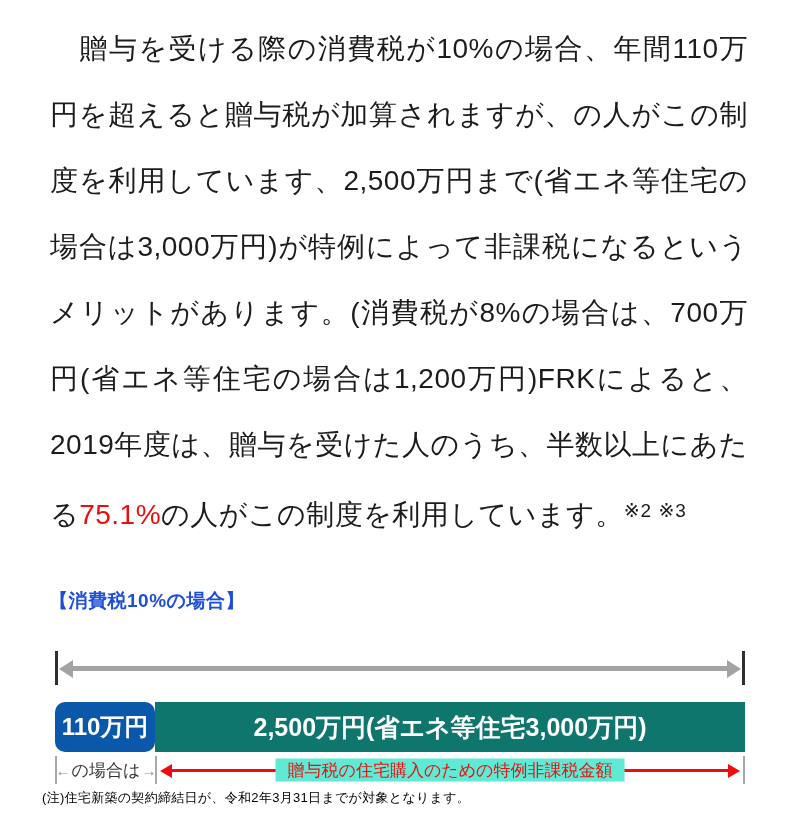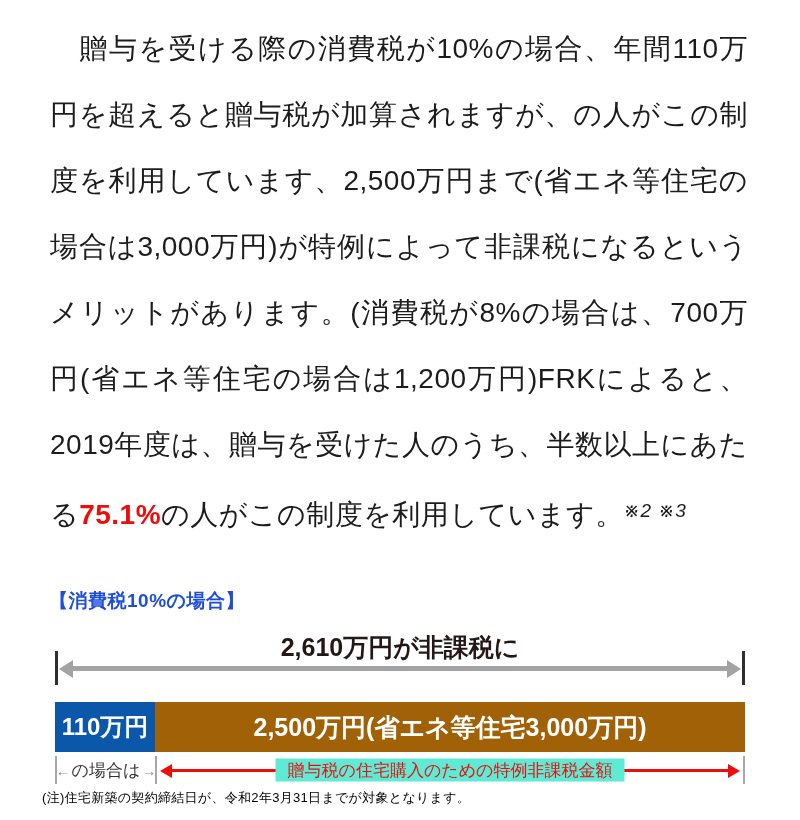--- a/index.html
+++ b/index.html
@@ -11,22 +11,22 @@
     font-family:"Liberation Sans","DejaVu Sans",sans-serif;
   }
 
   
   .paragraph {
     position:absolute; left:50px; top:16px; width:698px;
     font-size:28px; line-height:66px; color:#1c1c1c;
     text-align:justify; text-justify:inter-ideograph;
     letter-spacing:0.5px;
   }
-  .hl { color:#ee0d0d; font-weight:bold; }
-  .refs { font-size:19px; vertical-align:7px; letter-spacing:1px;font-style:italic; }
+  .hl { color:#ee0d0d; font-weight:normal; }
+  .refs { font-size:19px; vertical-align:7px; letter-spacing:1px; }
 
   
   .fig-title {
     position:absolute; left:49px; top:588px;
     font-size:19px; font-weight:bold; color:#1d4ed8;
     letter-spacing:0.5px;
   }
 
   
   .top-arrow { position:absolute; left:55px; top:630px; width:690px; height:62px; }
@@ -40,24 +40,24 @@
   .t-label {
     position:absolute; left:50%; top:3px; transform:translateX(-50%);
     background:#fff; padding:0 12px; text-align:center; white-space:nowrap;
     font-size:25px; line-height:28px; font-weight:bold; color:#231815;
   }
 
   
   .bar { position:absolute; left:55px; top:702px; width:690px; height:50px; display:flex; }
   .bar-basic {
     width:100px; background:#0b58ab; color:#fff; font-weight:bold; font-size:24px;
-    display:flex; align-items:center; justify-content:center; white-space:nowrap;
+    display:flex; align-items:center; justify-content:center; white-space:nowrap;border-radius:10px;
   }
   .bar-special {
-    flex:1; background:#a16207; color:#fff; font-weight:bold; font-size:25px;
+    flex:1; background:#0f766e; color:#fff; font-weight:bold; font-size:25px;
     display:flex; align-items:center; justify-content:center; white-space:nowrap;
   }
 
   
   .legend { position:absolute; left:55px; top:754px; width:690px; height:32px; }
   .g-bar { position:absolute; top:2px; width:2px; height:28px; background:#a8a8a8; }
   .g-bar.b1 { left:0; } .g-bar.b2 { left:100px; } .g-bar.b3 { right:0; }
   .basic-range {
     position:absolute; left:4px; top:0; width:94px; height:32px;
     display:flex; align-items:center; justify-content:center; gap:1px;
@@ -86,21 +86,20 @@
 
 <h2 class="fig-title">【消費税10%の場合】</h2>
 
 <div class="top-arrow">
   <div class="endbar l"></div>
   <div class="endbar r"></div>
   <div class="t-line"></div>
   <div class="tri l"></div>
   <div class="tri r"></div>
   <div class="t-label">
-    <div>2,610万円が非課税に</div>
   </div>
 </div>
 
 <div class="bar">
   <div class="bar-basic">110万円</div>
   <div class="bar-special">2,500万円(省エネ等住宅3,000万円)</div>
 </div>
 
 <div class="legend">
   <div class="g-bar b1"></div>

